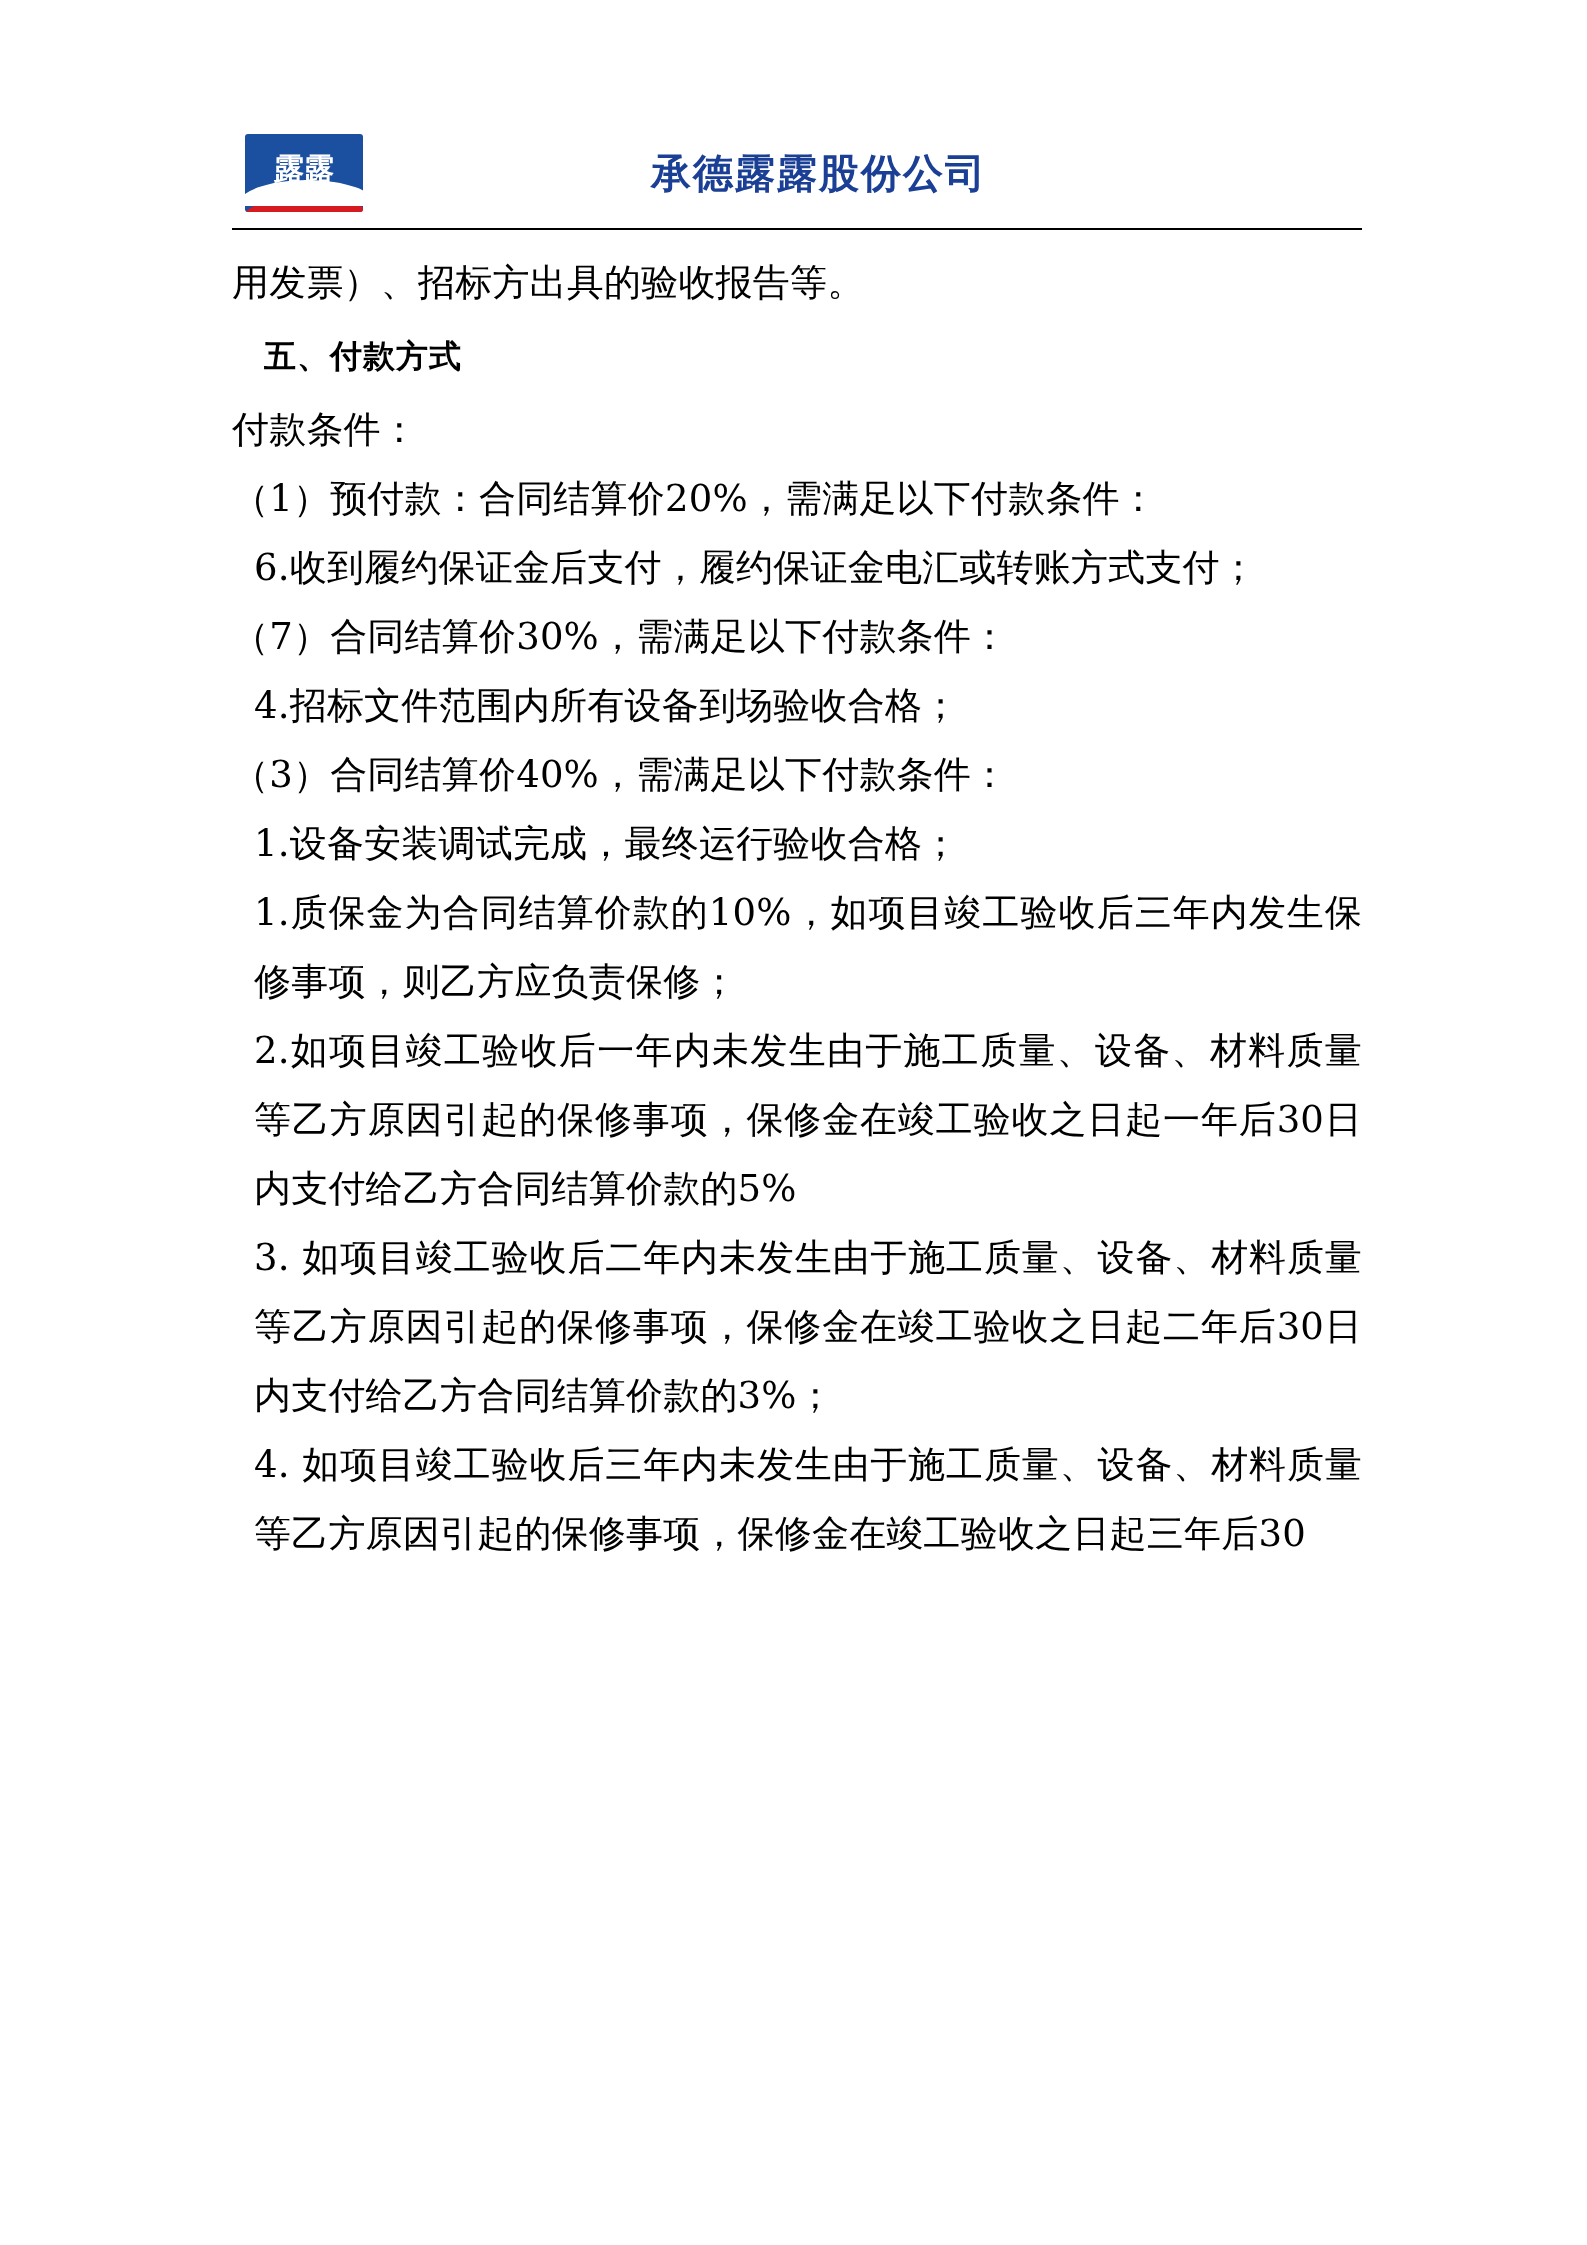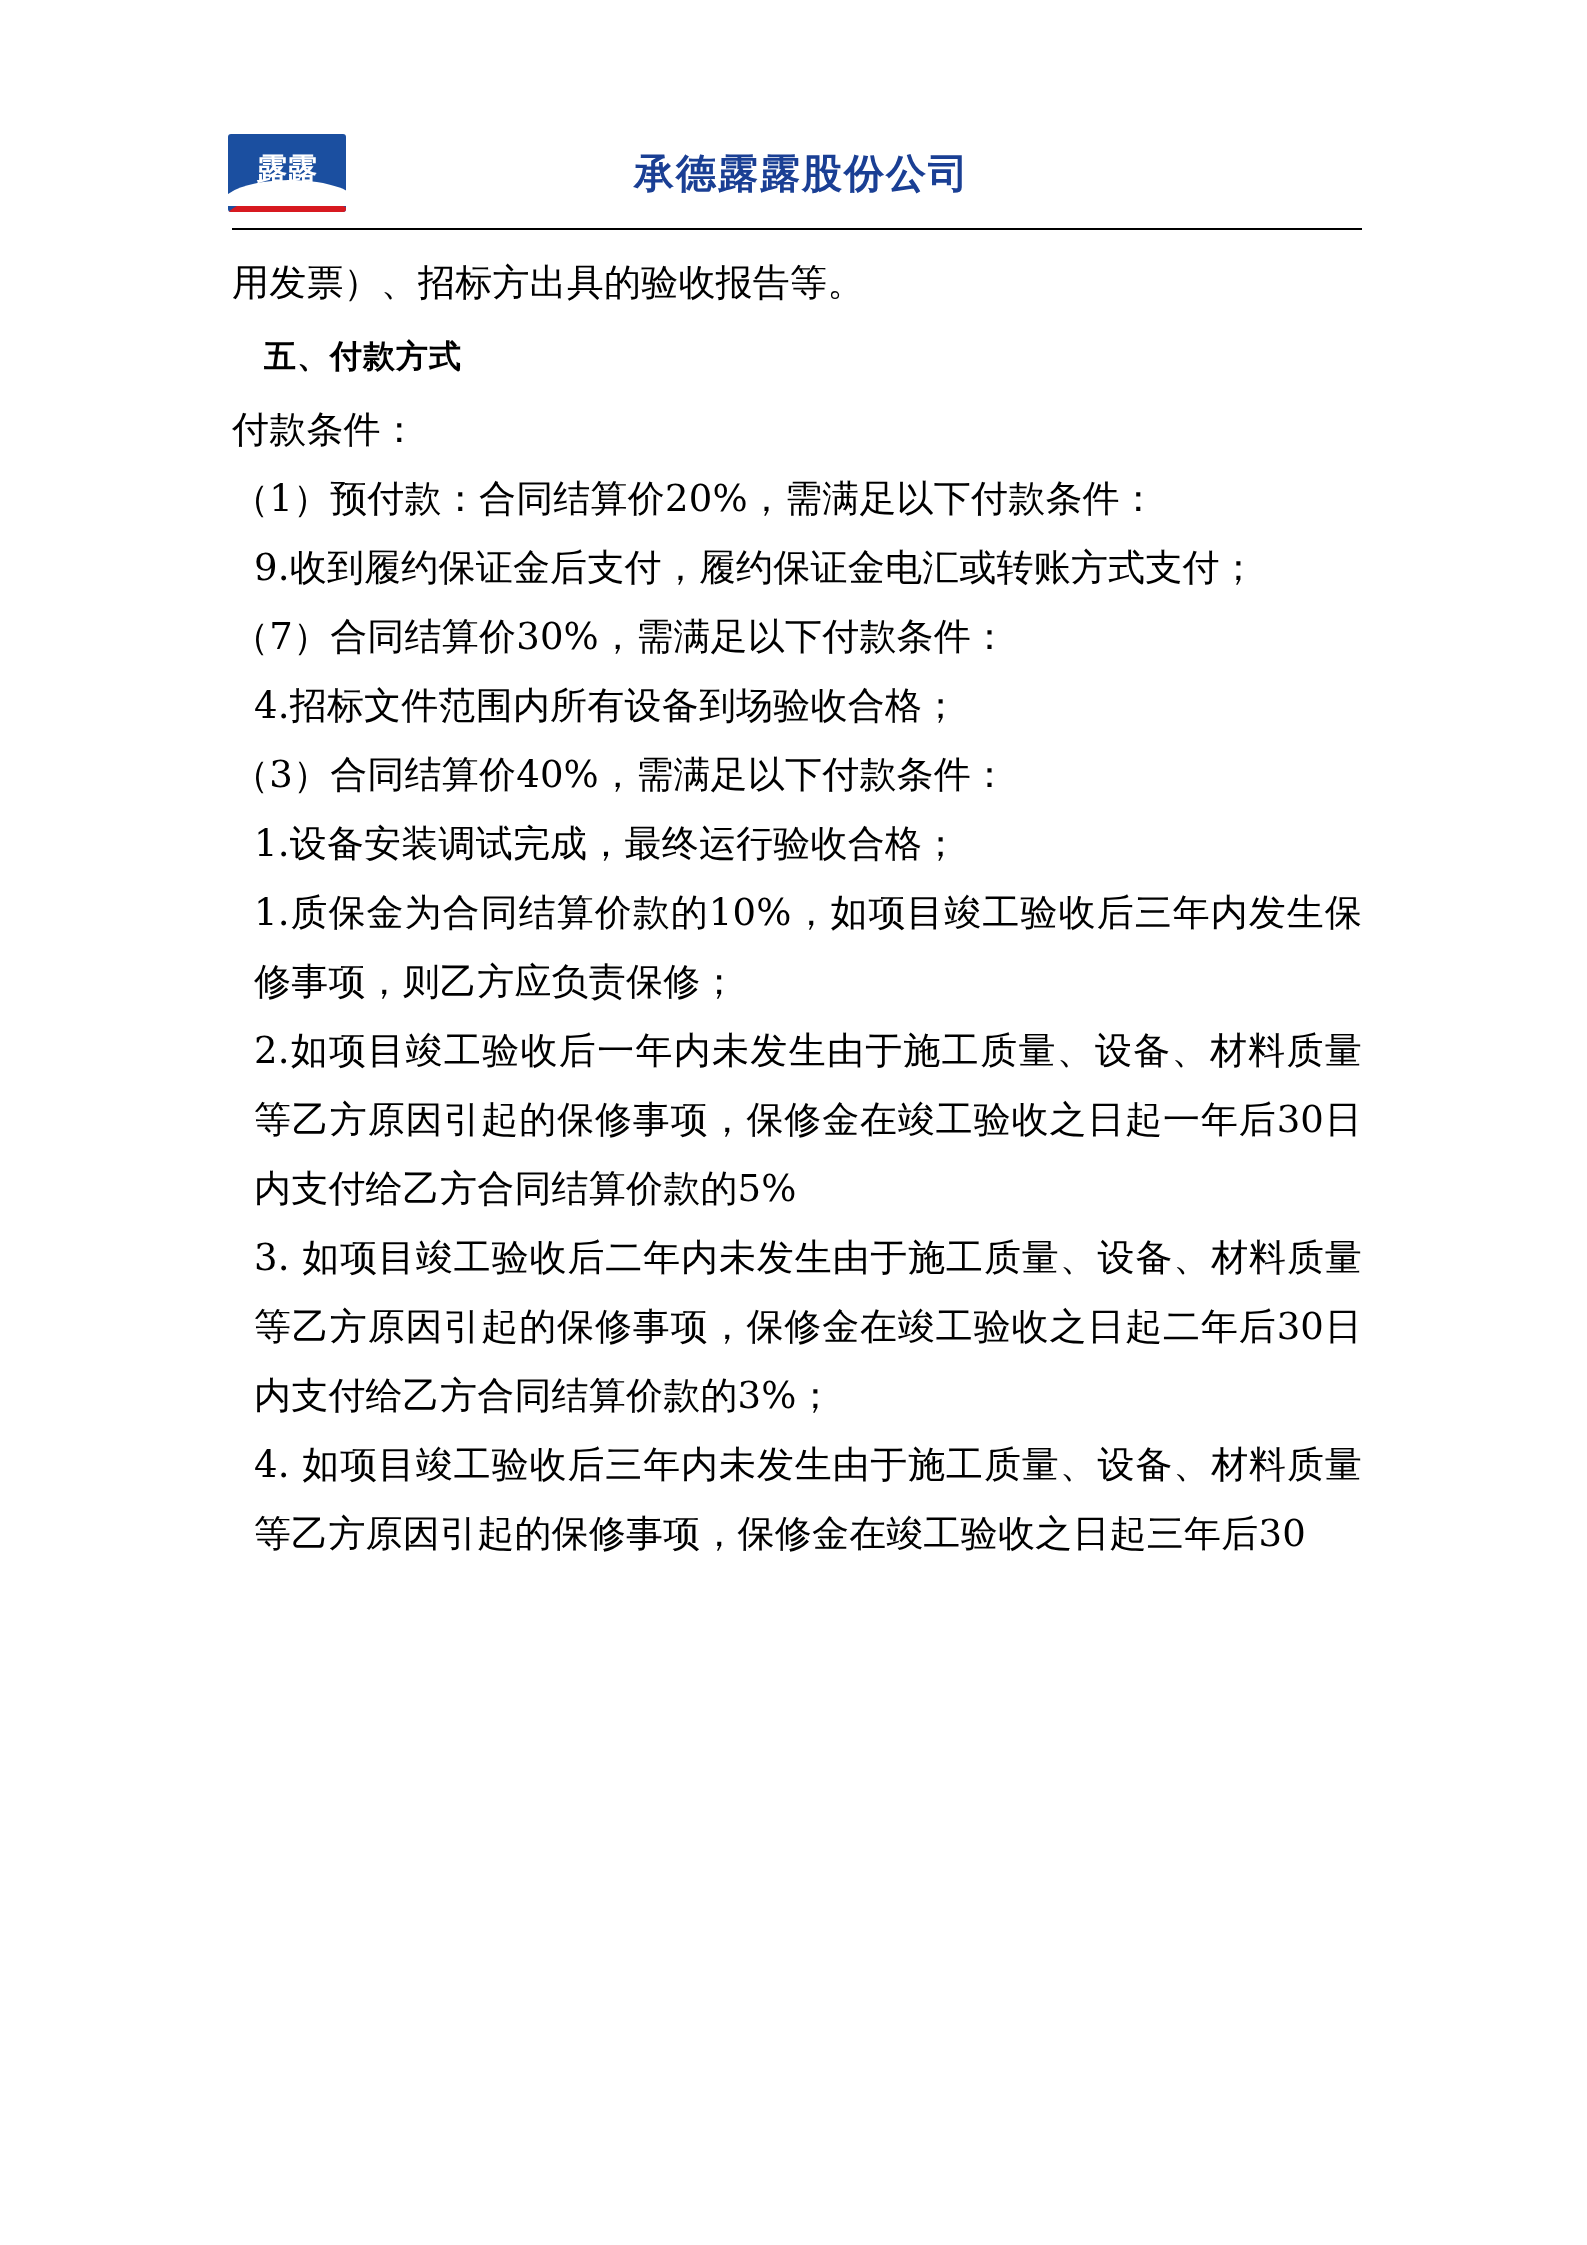--- a/index.html
+++ b/index.html
@@ -17,21 +17,21 @@
     height: 2245px;
     background: #ffffff;
     box-sizing: border-box;
     padding: 0;
     overflow: hidden;
   }
 
   
   .header {
     position: absolute;
-    left: 228px;
+    left: 245px;
     top: 118px;
     width: 1130px;
     height: 110px;
     display: flex;
     align-items: center;
     justify-content: space-between;
   }
   .logo {
     position: relative;
     width: 118px;
@@ -135,21 +135,21 @@
   <div class="content">
 
     <p class="para indent-1">用发票）、招标方出具的验收报告等。</p>
 
     <p class="para heading">五、付款方式</p>
 
     <p class="para indent-1">付款条件：</p>
 
     <p class="para indent-1">（1）预付款：合同结算价20%，需满足以下付款条件：</p>
 
-    <p class="para indent-2">9.收到履约保证金后支付，履约保证金电汇或转账方式支付；</p>
+    <p class="para indent-2">6.收到履约保证金后支付，履约保证金电汇或转账方式支付；</p>
 
     <p class="para indent-1">（7）合同结算价30%，需满足以下付款条件：</p>
 
     <p class="para indent-2">4.招标文件范围内所有设备到场验收合格；</p>
 
 
     <p class="para indent-1">（3）合同结算价40%，需满足以下付款条件：</p>
 
     <p class="para indent-2">1.设备安装调试完成，最终运行验收合格；</p>
 

